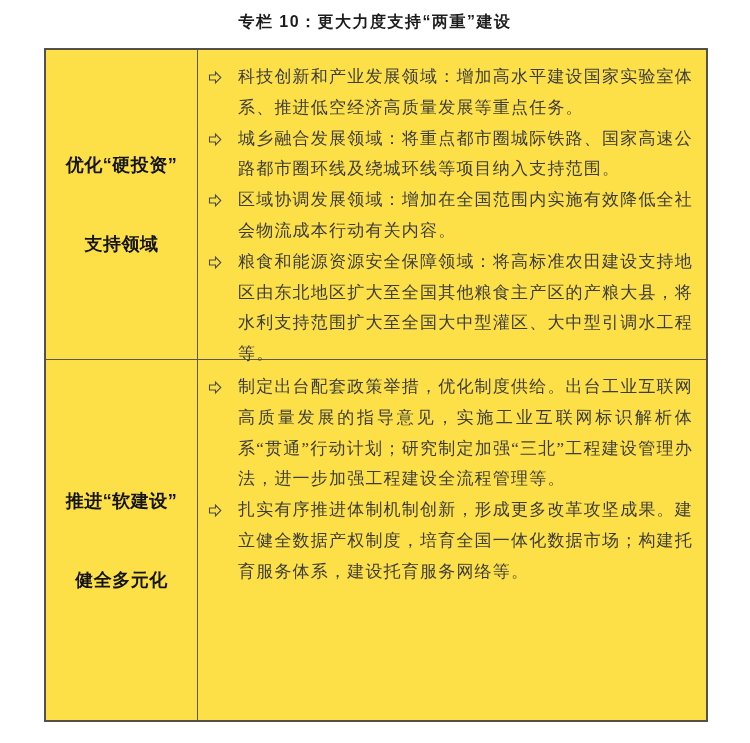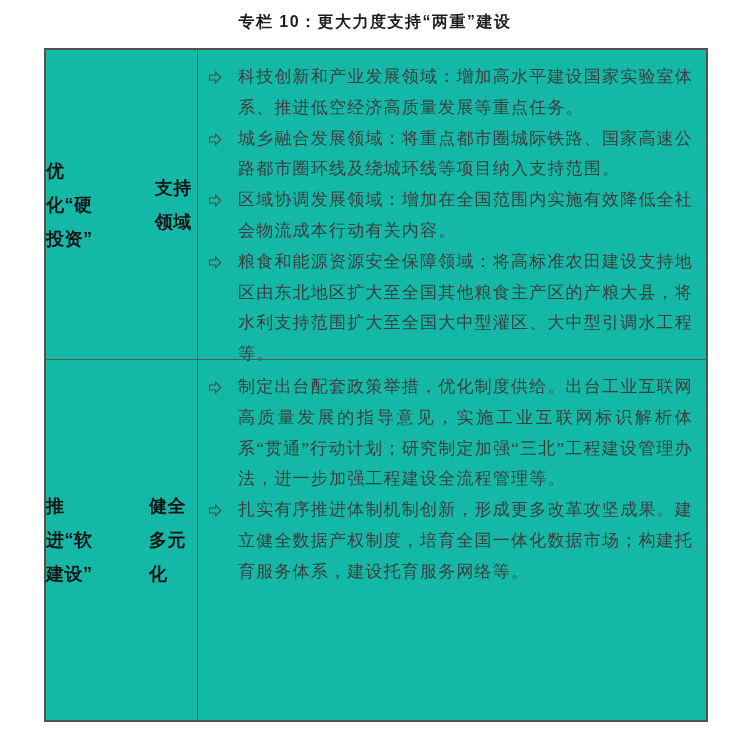--- a/index.html
+++ b/index.html
@@ -27,27 +27,28 @@
     position: absolute;
     left: 44px; top: 48px;
     width: 664px; height: 674px;
     border: 2px solid #55504a;
     display: grid;
     grid-template-columns: 152px 1fr;
     grid-template-rows: 310px 1fr;
     background: #ffffff;
   }
 
-  .cell { background: #14b8a6; }
+  .cell { background: #fde047; }
   .head {
     border-right: 1px solid #5d5751;
     display: flex;
-    flex-direction: row;
+    flex-direction: column;
     justify-content: center;
     align-items: center;
+    text-align: center;
     font-family: "Liberation Sans", "DejaVu Sans", sans-serif;
     font-weight: bold;
     font-size: 18px;
     line-height: 34px;
     color: #141414;
     letter-spacing: 0.5px;
     gap: 45px;
   }
   .row1 { border-bottom: 1px solid #5d5751; }
 

